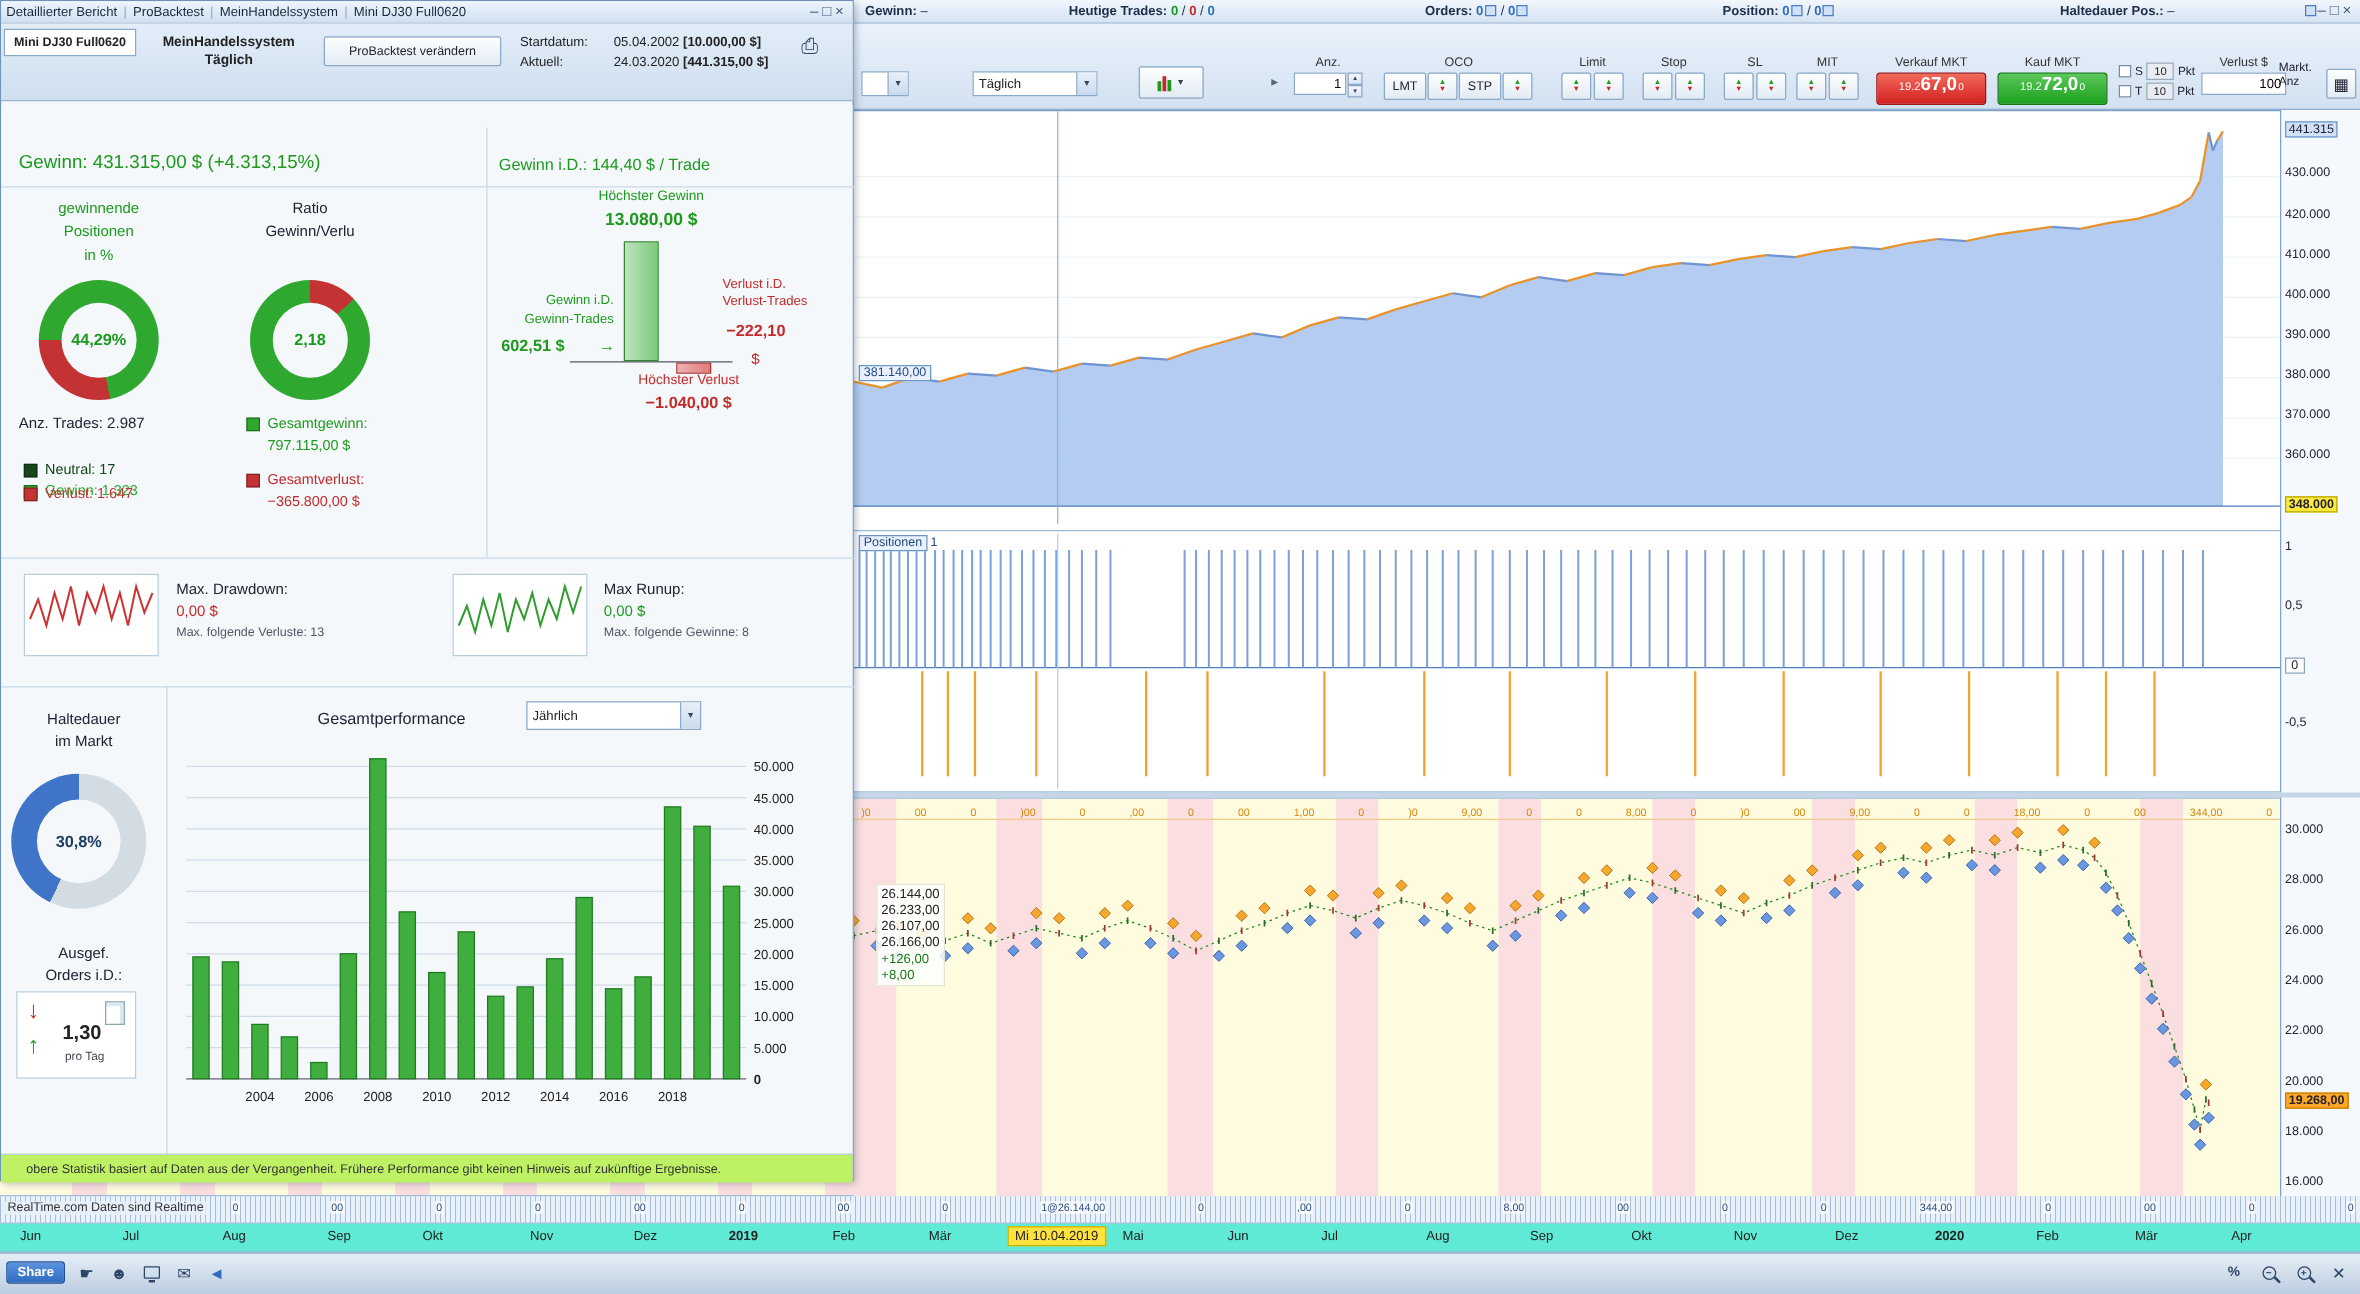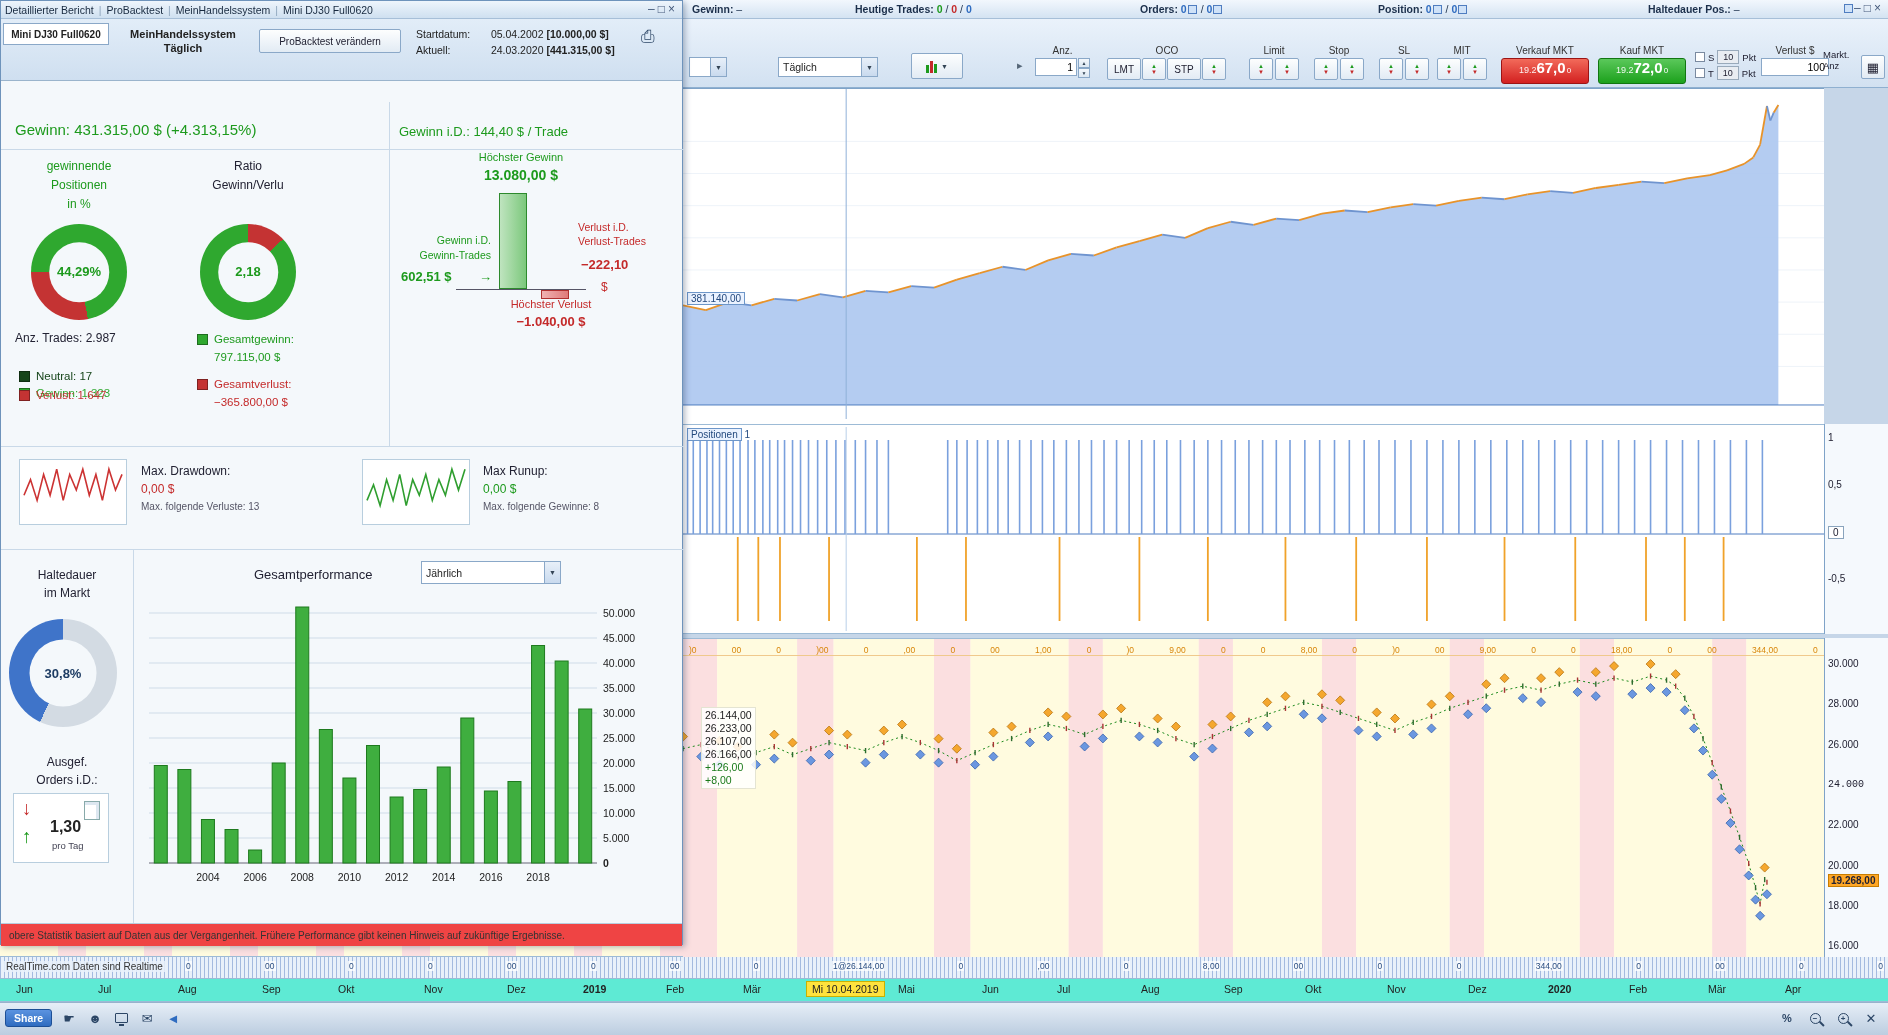--- a/index.html
+++ b/index.html
@@ -99,21 +99,21 @@
 .legend-row{position:absolute;display:flex;align-items:center;gap:6px;font-size:11.5px}
 .sw{width:11px;height:11px;border:1px solid rgba(0,0,0,.35);display:inline-block}
 .sparkbox{position:absolute;width:108px;height:66px;background:#fff;border:1px solid #b8cede}
 .ordersbox{position:absolute;left:12px;top:792px;width:96px;height:70px;background:#fff;border:1px solid #b8cede}
 .ordersbox .a-dn{position:absolute;left:8px;top:4px;color:#c42a2a;font-size:19px;font-weight:bold}
 .ordersbox .a-up{position:absolute;left:8px;top:32px;color:#1d9a1d;font-size:19px;font-weight:bold}
 .ordersbox .page{position:absolute;right:8px;top:7px;width:16px;height:19px;background:#fff;border:1px solid #8aa;box-shadow:inset -3px 3px 0 #dde7f0}
 .ordersbox .rate{position:absolute;left:36px;top:24px;font-size:16px;font-weight:bold}
 .ordersbox .unit{position:absolute;left:38px;top:46px;font-size:9.5px;color:#445}
 .perfsel{position:absolute;left:420px;top:560px;width:140px;height:23px}
-.rw-footer{position:absolute;left:0;top:922px;width:100%;height:23px;background:#ef4444;border-top:1px solid #b8cede;font-size:10px;color:#333;display:flex;align-items:center;padding-left:8px}
+.rw-footer{position:absolute;left:0;top:922px;width:100%;height:23px;background:#bef264;border-top:1px solid #b8cede;font-size:10px;color:#333;display:flex;align-items:center;padding-left:20px}
 .minibar-axis{position:absolute;left:455px;top:288px;width:130px;border-top:1px solid #556}
 .gbar{position:absolute;left:498px;top:192px;width:28px;height:96px;background:linear-gradient(90deg,#bfe4bf,#7cc87c);border:1px solid #2d8a2d}
 .rbar{position:absolute;left:540px;top:289px;width:28px;height:9px;background:linear-gradient(90deg,#f0b2b2,#e07a7a);border:1px solid #b03030}
 svg{display:block}
 </style>
 </head>
 <body>
 
 <div class="screen">
 
@@ -318,20 +318,32 @@
           <line x1="1070.258" y1="68.44783050000001" x2="1077.104" y2="55.5890305" stroke="#e8932a" stroke-width="1.8"></line>
           <line x1="1077.104" y1="55.5890305" x2="1083.95" y2="17.0126305" stroke="#e8932a" stroke-width="1.8"></line>
           <line x1="1083.95" y1="17.0126305" x2="1087.373" y2="31.4787805" stroke="#6f94cf" stroke-width="1.8"></line>
           <line x1="1087.373" y1="31.4787805" x2="1090.796" y2="23.4420305" stroke="#6f94cf" stroke-width="1.8"></line>
           <line x1="1090.796" y1="23.4420305" x2="1095.36" y2="16" stroke="#e8932a" stroke-width="1.8"></line>
           <line x1="0" x2="1141" y1="315.9797305" y2="315.9797305" stroke="#4f7dc0"></line>
           <line x1="163.16299999999998" x2="163.16299999999998" y1="0" y2="330" stroke="#8fb0d8"></line>
         </svg>
       <div class="eq-annotation"><span>381.140,00</span></div>
     </div>
+    <div class="axis" id="equity-axis" style="top:88px;height:336px">
+        <span class="tick blue" style="top: 9px;">441.315</span>
+        <span class="tick" style="top: 45.3743px;">430.000</span>
+        <span class="tick" style="top: 77.5213px;">420.000</span>
+        <span class="tick" style="top: 109.668px;">410.000</span>
+        <span class="tick" style="top: 141.815px;">400.000</span>
+        <span class="tick" style="top: 173.962px;">390.000</span>
+        <span class="tick" style="top: 206.109px;">380.000</span>
+        <span class="tick" style="top: 238.256px;">370.000</span>
+        <span class="tick" style="top: 270.403px;">360.000</span>
+        <span class="tick yellow" style="top: 308.98px;">348.000</span>
+      </div>
 
     <div class="positions-panel">
       <svg id="positions-svg" width="1141" height="210" viewBox="0 0 1141 210">
           <line x1="0" x2="1141" y1="109" y2="109" stroke="#4f7dc0"></line>
           <line x1="4.564" x2="4.564" y1="15" y2="109" stroke="#7aa0dd" stroke-width="1.6"></line>
           <line x1="10.268999999999998" x2="10.268999999999998" y1="15" y2="109" stroke="#7aa0dd" stroke-width="1.6"></line>
           <line x1="17.115" x2="17.115" y1="15" y2="109" stroke="#7aa0dd" stroke-width="1.6"></line>
           <line x1="23.961000000000002" x2="23.961000000000002" y1="15" y2="109" stroke="#7aa0dd" stroke-width="1.6"></line>
           <line x1="29.666" x2="29.666" y1="15" y2="109" stroke="#7aa0dd" stroke-width="1.6"></line>
           <line x1="36.512" x2="36.512" y1="15" y2="109" stroke="#7aa0dd" stroke-width="1.6"></line>
@@ -652,21 +664,21 @@
           <div class="">26.107,00</div>
           <div class="">26.166,00</div>
           <div class="pl-chg">+126,00</div>
           <div class="pl-chg">+8,00</div>
         </div>
     </div>
     <div class="axis" id="candle-axis" style="top:638px;height:319px">
         <span class="tick" style="top: 20px;">30.000</span>
         <span class="tick" style="top: 60.3px;">28.000</span>
         <span class="tick" style="top: 100.6px;">26.000</span>
-        <span class="tick" style="top: 140.9px; font-family: Liberation Mono, monospace;">24.000</span>
+        <span class="tick" style="top: 140.9px;">24.000</span>
         <span class="tick" style="top: 181.2px;">22.000</span>
         <span class="tick" style="top: 221.5px;">20.000</span>
         <span class="tick orange" style="top: 236.25px;">19.268,00</span>
         <span class="tick" style="top: 261.8px;">18.000</span>
         <span class="tick" style="top: 302.1px;">16.000</span>
       </div>
 
     <div class="stripe-sliver"></div>
 
     <div class="order-strip">

